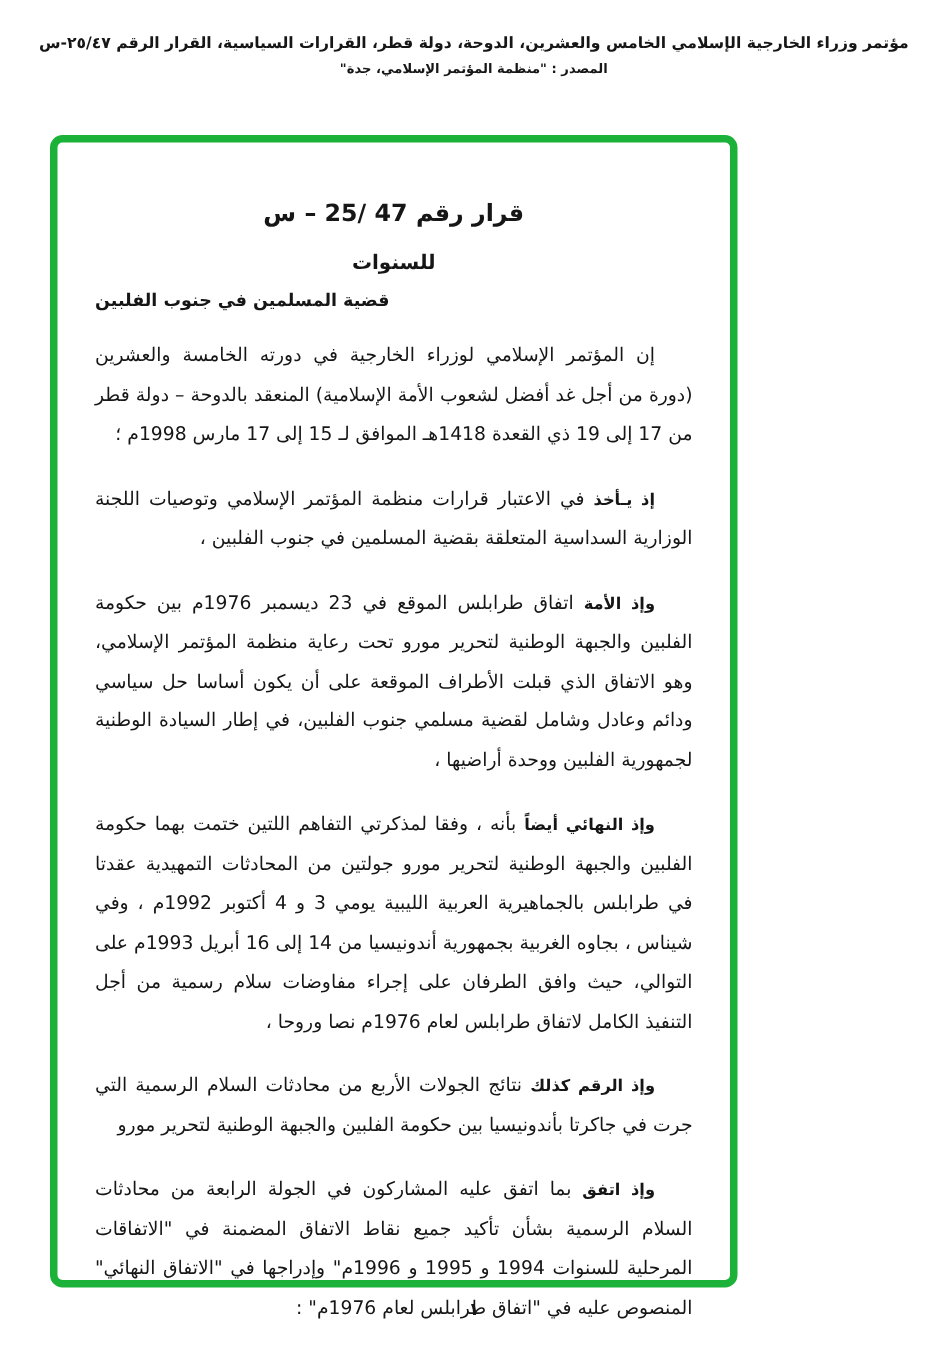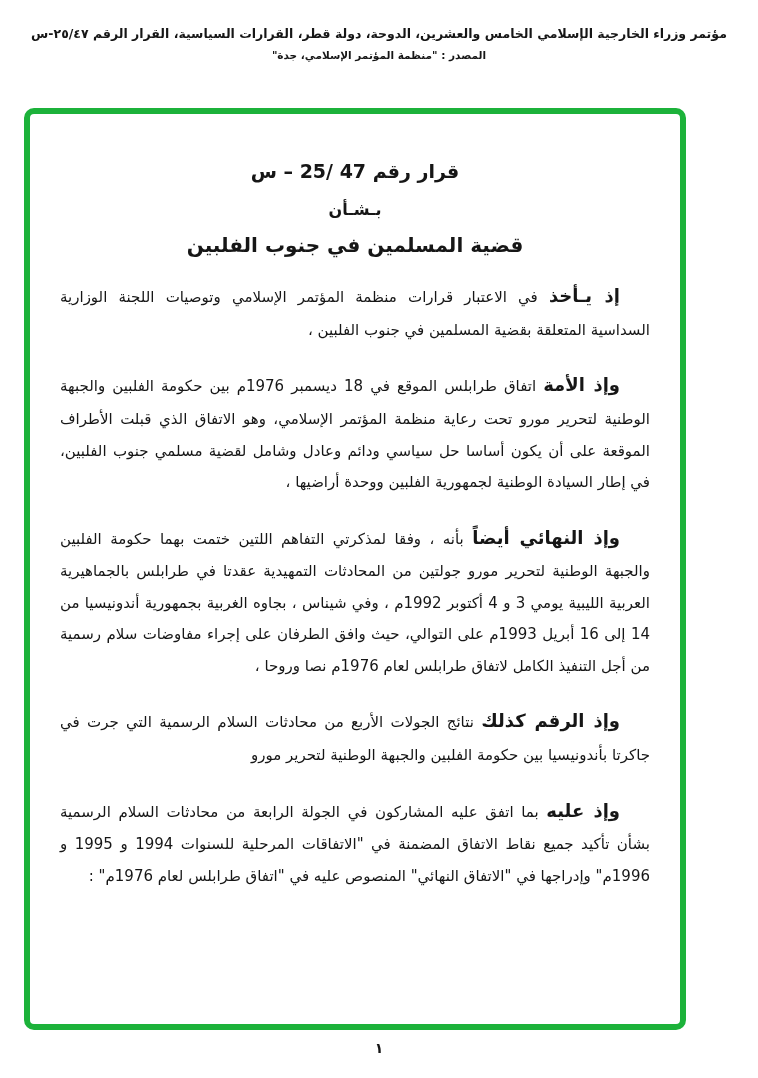--- a/index.html
+++ b/index.html
@@ -4,69 +4,71 @@
 <style>
   html,body{margin:0;padding:0;}
   body{
     width:758px;height:1078px;background:#ffffff;position:relative;
     font-family:"DejaVu Sans", sans-serif;color:#161616;overflow:hidden;
   }
   .doc-header{ text-align:center; padding-top:26px; font-weight:bold; direction:rtl;}
   .doc-header .l1{ font-size:12.5px; letter-spacing:0.2px;}
   .doc-header .l2{ font-size:10.5px; margin-top:8px;}
   .frame{
-    position:absolute; left:24px; top:108px; width:662px; height:922px;
+    position:absolute; left:40px; top:108px; width:550px; height:922px;
     border:6px solid #1cb23a; border-radius:10px; box-sizing:border-box;
     background:#ffffff;
   }
   .content{ direction:rtl; padding:24px 30px 0 30px; }
   .title{ text-align:center; font-size:19px; font-weight:bold; margin:22px 0 0 0; }
   .title .num{ unicode-bidi:embed; }
   .subtitle{ text-align:center; font-size:16px; font-weight:bold; margin:18px 0 0 0; }
-  .subject{ text-align:center; font-size:20px; font-weight:bold; margin:14px 0 0 0; }
+  .subject{ text-align:left; font-size:14px; font-weight:bold; margin:14px 0 0 0; }
   .para{
     text-align:justify; font-size:15px; line-height:2.1;
     margin:20px 0 0 0; text-indent:30px;
   }
-  .para .lead{ font-size:18px; font-weight:bold; }
+  .para .lead{ font-size:13px; font-weight:bold; }
   .page-number{
     position:absolute; top:1040px; left:0; width:100%;
     text-align:center; font-size:14px; font-weight:bold;
   }
 </style>
 </head>
 <body>
 
 <header class="doc-header">
   <div class="l1">مؤتمر وزراء الخارجية الإسلامي الخامس والعشرين، الدوحة، دولة قطر، القرارات السياسية، القرار الرقم ٢٥/٤٧-س</div>
   <div class="l2">المصدر : "منظمة المؤتمر الإسلامي، جدة"</div>
 </header>
 
 <div class="frame" style="border-color: rgb(28, 178, 58);">
   <div class="content">
 
     <h1 class="title"><span>قرار رقم</span>
       <span class="num" dir="ltr">25/ 47</span>
       <span>– س</span></h1>
 
-    <div class="subtitle">بـشـأن</div>
+    <div class="subtitle">للسنوات</div>
     <div class="subject">قضية المسلمين في جنوب الفلبين</div>
 
+    <p class="para"><strong class="lead"></strong>
+      <span>إن المؤتمر الإسلامي لوزراء الخارجية في دورته الخامسة والعشرين (دورة من أجل غد أفضل لشعوب الأمة الإسلامية) المنعقد بالدوحة – دولة قطر من 17 إلى 19 ذي القعدة 1418هـ الموافق لـ 15 إلى 17 مارس 1998م ؛</span></p>
 
     <p class="para"><strong class="lead">إذ يـأخذ</strong>
       <span>في الاعتبار قرارات منظمة المؤتمر الإسلامي وتوصيات اللجنة الوزارية السداسية المتعلقة بقضية المسلمين في جنوب الفلبين ،</span></p>
 
     <p class="para"><strong class="lead">وإذ الأمة</strong>
-      <span>اتفاق طرابلس الموقع في 18 ديسمبر 1976م بين حكومة الفلبين والجبهة الوطنية لتحرير مورو تحت رعاية منظمة المؤتمر الإسلامي، وهو الاتفاق الذي قبلت الأطراف الموقعة على أن يكون أساسا حل سياسي ودائم وعادل وشامل لقضية مسلمي جنوب الفلبين، في إطار السيادة الوطنية لجمهورية الفلبين ووحدة أراضيها ،</span></p>
+      <span>اتفاق طرابلس الموقع في 23 ديسمبر 1976م بين حكومة الفلبين والجبهة الوطنية لتحرير مورو تحت رعاية منظمة المؤتمر الإسلامي، وهو الاتفاق الذي قبلت الأطراف الموقعة على أن يكون أساسا حل سياسي ودائم وعادل وشامل لقضية مسلمي جنوب الفلبين، في إطار السيادة الوطنية لجمهورية الفلبين ووحدة أراضيها ،</span></p>
 
     <p class="para"><strong class="lead">وإذ النهائي أيضاً</strong>
       <span>بأنه ، وفقا لمذكرتي التفاهم اللتين ختمت بهما حكومة الفلبين والجبهة الوطنية لتحرير مورو جولتين من المحادثات التمهيدية عقدتا في طرابلس بالجماهيرية العربية الليبية يومي 3 و 4 أكتوبر 1992م ، وفي شيناس ، بجاوه الغربية بجمهورية أندونيسيا من 14 إلى 16 أبريل 1993م على التوالي، حيث وافق الطرفان على إجراء مفاوضات سلام رسمية من أجل التنفيذ الكامل لاتفاق طرابلس لعام 1976م نصا وروحا ،</span></p>
 
     <p class="para"><strong class="lead">وإذ الرقم كذلك</strong>
       <span>نتائج الجولات الأربع من محادثات السلام الرسمية التي جرت في جاكرتا بأندونيسيا بين حكومة الفلبين والجبهة الوطنية لتحرير مورو</span></p>
 
-    <p class="para"><strong class="lead">وإذ عليه</strong>
+    <p class="para"><strong class="lead">وإذ اتفق</strong>
       <span>بما اتفق عليه المشاركون في الجولة الرابعة من محادثات السلام الرسمية بشأن تأكيد جميع نقاط الاتفاق المضمنة في "الاتفاقات المرحلية للسنوات 1994 و 1995 و 1996م" وإدراجها في "الاتفاق النهائي" المنصوص عليه في "اتفاق طرابلس لعام 1976م" :</span></p>
 
   </div>
 </div>
 
 <div class="page-number">١</div>
 
 </body></html>

